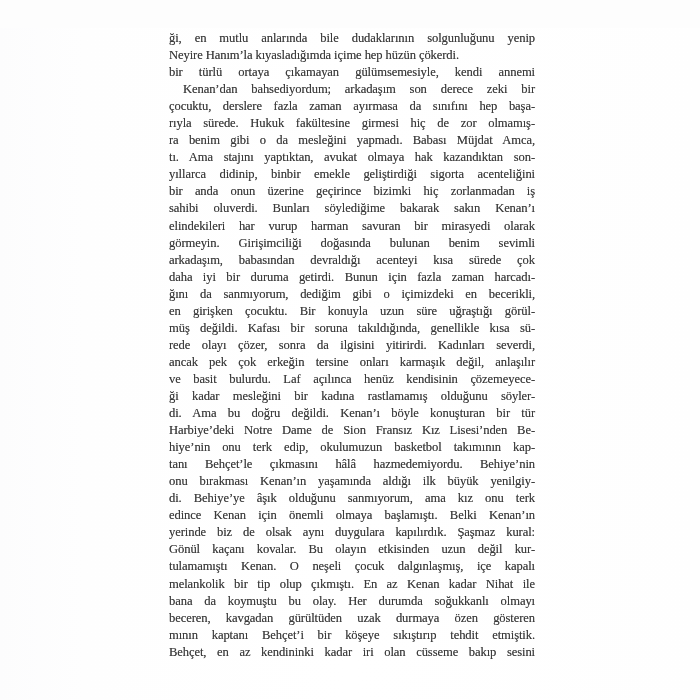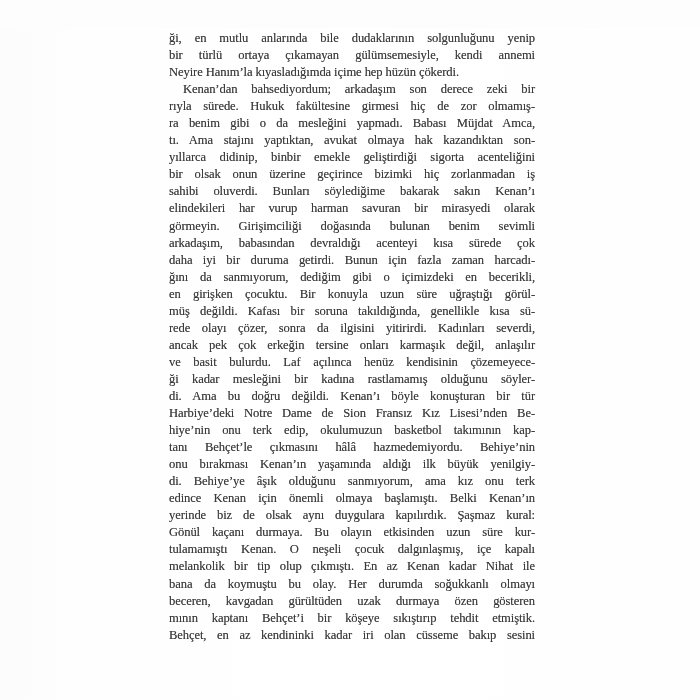--- a/index.html
+++ b/index.html
@@ -41,51 +41,52 @@
     text-shadow: 0 0 0.45px rgba(59,59,59,0.6);
   }
 </style>
 </head>
 <body>
 
 <div class="page">
   <div class="text-block" id="text-block">
       <div class="para">
         <div class="line">ği, en mutlu anlarında bile dudaklarının solgunluğunu yenip</div>
+        <div class="line no-stretch">Neyire Hanım’la kıyasladığımda içime hep hüzün çökerdi.</div>
         <div class="line">bir türlü ortaya çıkamayan gülümsemesiyle, kendi annemi</div>
-        <div class="line no-stretch">Neyire Hanım’la kıyasladığımda içime hep hüzün çökerdi.</div>
       </div>
       <div class="para indent">
         <div class="line">Kenan’dan bahsediyordum; arkadaşım son derece zeki bir</div>
+        <div class="line">çocuktu, derslere fazla zaman ayırmasa da sınıfını hep başa-</div>
         <div class="line">rıyla sürede. Hukuk fakültesine girmesi hiç de zor olmamış-</div>
         <div class="line">ra benim gibi o da mesleğini yapmadı. Babası Müjdat Amca,</div>
         <div class="line">tı. Ama stajını yaptıktan, avukat olmaya hak kazandıktan son-</div>
         <div class="line">yıllarca didinip, binbir emekle geliştirdiği sigorta acenteliğini</div>
-        <div class="line">bir olsak onun üzerine geçirince bizimki hiç zorlanmadan iş</div>
+        <div class="line">bir anda onun üzerine geçirince bizimki hiç zorlanmadan iş</div>
         <div class="line">sahibi oluverdi. Bunları söylediğime bakarak sakın Kenan’ı</div>
         <div class="line">elindekileri har vurup harman savuran bir mirasyedi olarak</div>
         <div class="line">görmeyin. Girişimciliği doğasında bulunan benim sevimli</div>
         <div class="line">arkadaşım, babasından devraldığı acenteyi kısa sürede çok</div>
         <div class="line">daha iyi bir duruma getirdi. Bunun için fazla zaman harcadı-</div>
         <div class="line">ğını da sanmıyorum, dediğim gibi o içimizdeki en becerikli,</div>
         <div class="line">en girişken çocuktu. Bir konuyla uzun süre uğraştığı görül-</div>
         <div class="line">müş değildi. Kafası bir soruna takıldığında, genellikle kısa sü-</div>
         <div class="line">rede olayı çözer, sonra da ilgisini yitirirdi. Kadınları severdi,</div>
         <div class="line">ancak pek çok erkeğin tersine onları karmaşık değil, anlaşılır</div>
         <div class="line">ve basit bulurdu. Laf açılınca henüz kendisinin çözemeyece-</div>
         <div class="line">ği kadar mesleğini bir kadına rastlamamış olduğunu söyler-</div>
         <div class="line">di. Ama bu doğru değildi. Kenan’ı böyle konuşturan bir tür</div>
         <div class="line">Harbiye’deki Notre Dame de Sion Fransız Kız Lisesi’nden Be-</div>
         <div class="line">hiye’nin onu terk edip, okulumuzun basketbol takımının kap-</div>
         <div class="line">tanı Behçet’le çıkmasını hâlâ hazmedemiyordu. Behiye’nin</div>
         <div class="line">onu bırakması Kenan’ın yaşamında aldığı ilk büyük yenilgiy-</div>
         <div class="line">di. Behiye’ye âşık olduğunu sanmıyorum, ama kız onu terk</div>
         <div class="line">edince Kenan için önemli olmaya başlamıştı. Belki Kenan’ın</div>
         <div class="line">yerinde biz de olsak aynı duygulara kapılırdık. Şaşmaz kural:</div>
-        <div class="line">Gönül kaçanı durmaya. Bu olayın etkisinden uzun süre kur-</div>
+        <div class="line">Gönül kaçanı kovalar. Bu olayın etkisinden uzun değil kur-</div>
         <div class="line">tulamamıştı Kenan. O neşeli çocuk dalgınlaşmış, içe kapalı</div>
         <div class="line">melankolik bir tip olup çıkmıştı. En az Kenan kadar Nihat ile</div>
         <div class="line">bana da koymuştu bu olay. Her durumda soğukkanlı olmayı</div>
         <div class="line">beceren, kavgadan gürültüden uzak durmaya özen gösteren</div>
         <div class="line">mının kaptanı Behçet’i bir köşeye sıkıştırıp tehdit etmiştik.</div>
         <div class="line">Behçet, en az kendininki kadar iri olan cüsseme bakıp sesini</div>
       </div>
     </div>
   <div class="page-number">4</div>
 </div>

